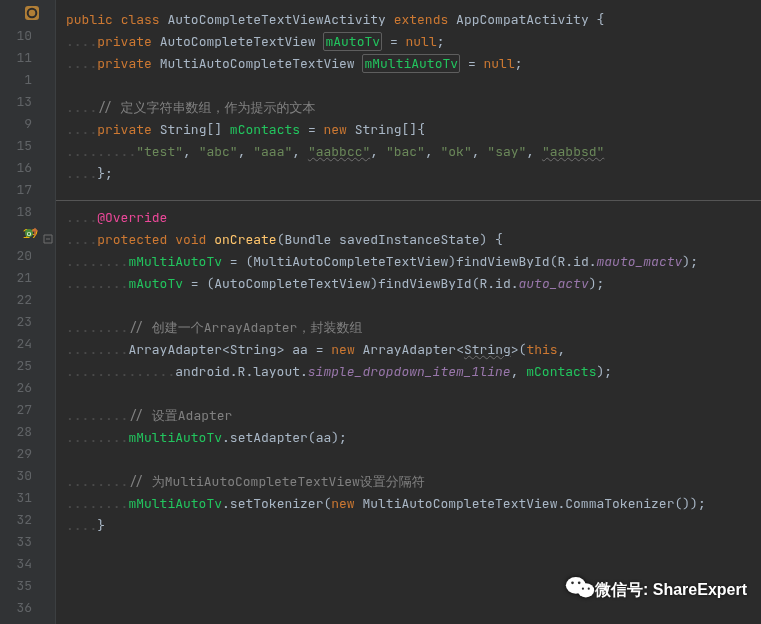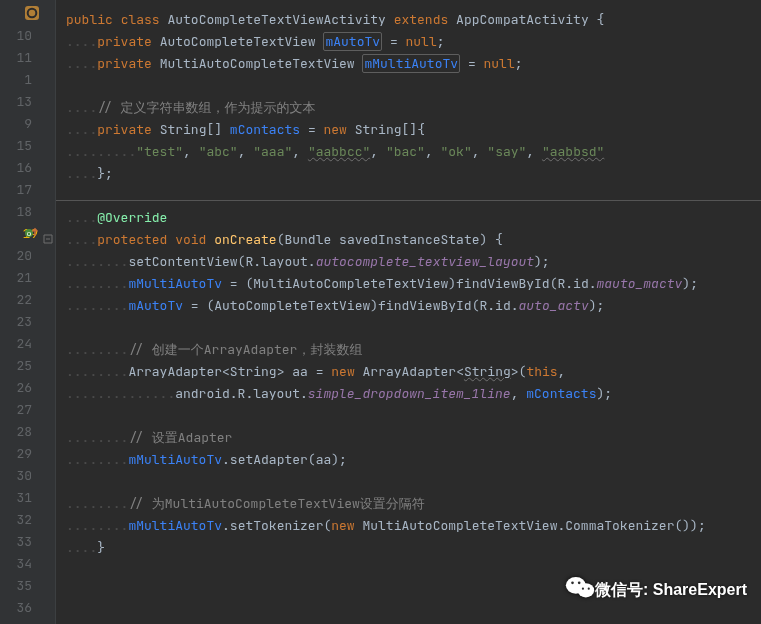--- a/index.html
+++ b/index.html
@@ -9,24 +9,24 @@
   .gutter .ln.hasmrk{padding-right:4px;}
   .gmark{position:absolute;right:2px;top:2px;width:16px;height:16px;}
   .ostrip{width:12px;background:#313335;flex:none;border-right:1px solid #3c3f41;position:relative;}
   .orun{position:absolute;left:0;top:229px;}
   .code{flex:1;padding:9px 0 0 10px;position:relative;}
   .row{height:22px;white-space:pre;}
   .sep{border-top:1px solid #555;position:absolute;left:0;right:0;top:200px;}
   
   .kw{color:#cc7832;}
   .ty{color:#a9b7c6;}
-  .fld{color:#3b82f6;}
+  .fld{color:#22c55e;}
   .str{color:#6a8759;}
   .cmt{color:#808080;}
-  .ann{color:#86efac;}
+  .ann{color:#ec4899;}
   .mth{color:#ffc66d;}
   .prm{color:#a9b7c6;}
   .cit{color:#9876aa;font-style:italic;}
   .boxed{border:1px solid #5e5e5e;padding:0 1px;border-radius:2px;}
   .wavy{text-decoration:underline wavy #707070;text-decoration-thickness:1px;}
   .dots{color:#4b4b4b;}
   .wmark{position:absolute;right:14px;bottom:18px;display:flex;align-items:center;color:#fff;font-family:"PingFang SC","Microsoft YaHei",sans-serif;font-size:16px;font-weight:600;text-shadow:0 0 3px rgba(0,0,0,.8);}
   .wmark svg{filter:drop-shadow(0 0 2px rgba(0,0,0,.8));}
 </style>
 </head>
@@ -95,21 +95,20 @@
 <div class="row"><span class="dots">....</span><span class="kw">private</span> <span class="ty">AutoCompleteTextView</span> <span class="fld boxed">mAutoTv</span> <span>=</span> <span class="kw">null</span><span>;</span></div>
 <div class="row"><span class="dots">....</span><span class="kw">private</span> <span class="ty">MultiAutoCompleteTextView</span> <span class="fld boxed">mMultiAutoTv</span> <span>=</span> <span class="kw">null</span><span>;</span></div>
 <div class="row"></div>
 <div class="row"><span class="dots">....</span><span class="cmt">// 定义字符串数组，作为提示的文本</span></div>
 <div class="row"><span class="dots">....</span><span class="kw">private</span> <span class="ty">String</span><span>[]</span> <span class="fld">mContacts</span> <span>=</span> <span class="kw">new</span> <span class="ty">String</span><span>[]</span><span>{</span></div>
 <div class="row"><span class="dots">.........</span><span class="str">"test"</span><span>, </span><span class="str">"abc"</span><span>, </span><span class="str">"aaa"</span><span>, </span><span class="str wavy">"aabbcc"</span><span>, </span><span class="str">"bac"</span><span>, </span><span class="str">"ok"</span><span>, </span><span class="str">"say"</span><span>, </span><span class="str wavy">"aabbsd"</span></div>
 <div class="row"><span class="dots">....</span><span>}</span><span>;</span></div>
 <div class="row"></div>
 <div class="row"><span class="dots">....</span><span class="ann">@Override</span></div>
 <div class="row"><span class="dots">....</span><span class="kw">protected</span> <span class="kw">void</span> <span class="mth">onCreate</span><span>(</span><span class="ty">Bundle</span> <span class="prm">savedInstanceState</span><span>)</span> <span>{</span></div>
-<div class="row"><span class="dots">........</span><span>setContentView</span>(<span>R.layout.</span><span class="cit">autocomplete_textview_layout</span><span>)</span><span>;</span></div>
 <div class="row"><span class="dots">........</span><span class="fld">mMultiAutoTv</span> <span>=</span> <span>(MultiAutoCompleteTextView)</span><span>findViewById</span>(<span>R.id.</span><span class="cit">mauto_mactv</span><span>)</span><span>;</span></div>
 <div class="row"><span class="dots">........</span><span class="fld">mAutoTv</span> <span>=</span> <span>(AutoCompleteTextView)</span><span>findViewById</span>(<span>R.id.</span><span class="cit">auto_actv</span><span>)</span><span>;</span></div>
 <div class="row"></div>
 <div class="row"><span class="dots">........</span><span class="cmt">// 创建一个ArrayAdapter，封装数组</span></div>
 <div class="row"><span class="dots">........</span><span class="ty">ArrayAdapter</span><span>&lt;</span><span class="ty">String</span><span>&gt;</span> <span>aa</span> <span>=</span> <span class="kw">new</span> <span class="ty">ArrayAdapter</span><span>&lt;</span><span class="ty wavy">String</span><span>&gt;</span><span>(</span><span class="kw">this</span><span>,</span></div>
 <div class="row"><span class="dots">..............</span><span>android.R.layout.</span><span class="cit">simple_dropdown_item_1line</span><span>,</span> <span class="fld">mContacts</span><span>)</span><span>;</span></div>
 <div class="row"></div>
 <div class="row"><span class="dots">........</span><span class="cmt">// 设置Adapter</span></div>
 <div class="row"><span class="dots">........</span><span class="fld">mMultiAutoTv</span><span>.</span><span>setAdapter</span>(<span>aa</span><span>)</span><span>;</span></div>
 <div class="row"></div>

